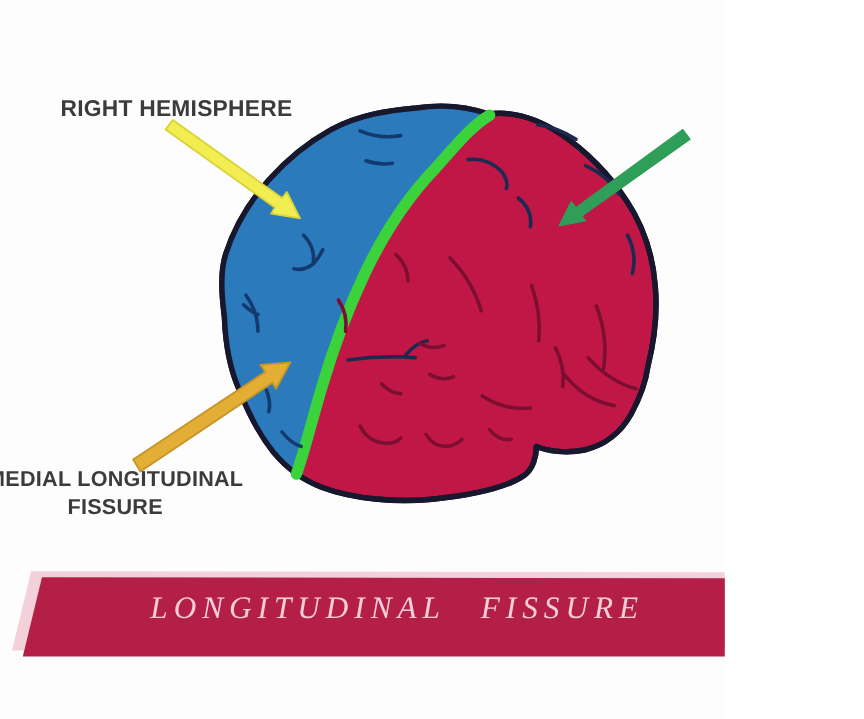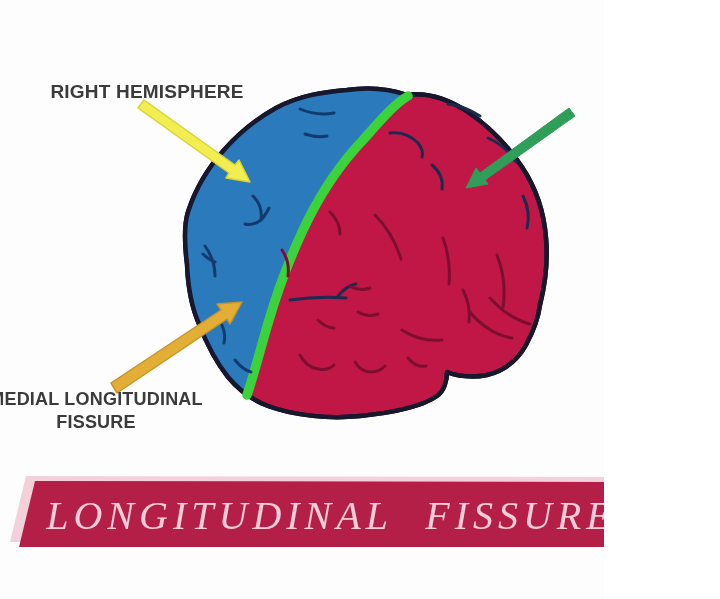--- a/index.html
+++ b/index.html
@@ -21,21 +21,21 @@
     line-height:23px;
     white-space:nowrap;
   }
   .label-medial{font-size:18px;white-space:normal;}
   .banner-title{
     position:absolute;
     left:30px;top:492px;width:602px;
     text-align:center;
     font-family:"Liberation Serif", serif;
     font-style:italic;
-    font-size:40px;
+    font-size:26px;
     letter-spacing:5px;
     word-spacing:18px;
     color:#f6cdd9;
     white-space:nowrap;
   }
 </style>
 </head>
 <body>
 
 <div class="stage">

